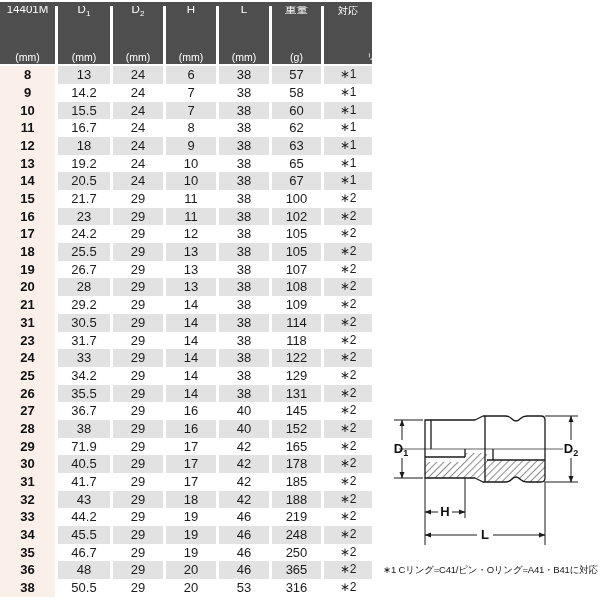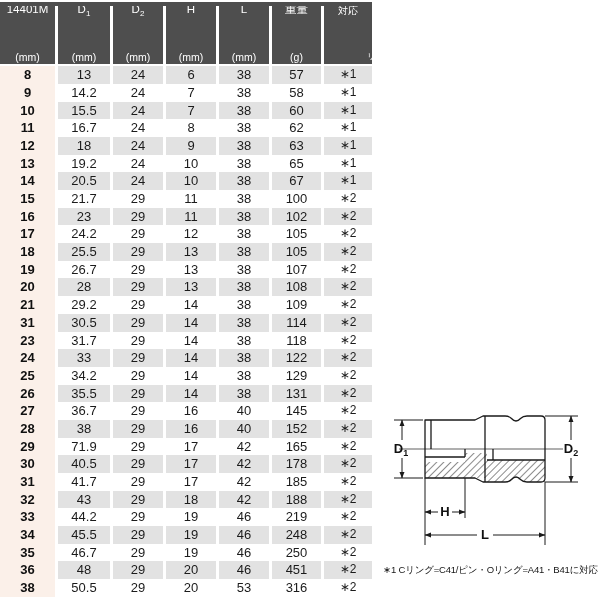--- a/index.html
+++ b/index.html
@@ -362,21 +362,21 @@
           <td>46</td>
           <td>250</td>
           <td class="ringcell">∗2</td>
         </tr>
         <tr>
           <td>36</td>
           <td>48</td>
           <td>29</td>
           <td>20</td>
           <td>46</td>
-          <td>451</td>
+          <td>365</td>
           <td class="ringcell">∗2</td>
         </tr>
         <tr>
           <td>38</td>
           <td>50.5</td>
           <td>29</td>
           <td>20</td>
           <td>53</td>
           <td>316</td>
           <td class="ringcell">∗2</td>

